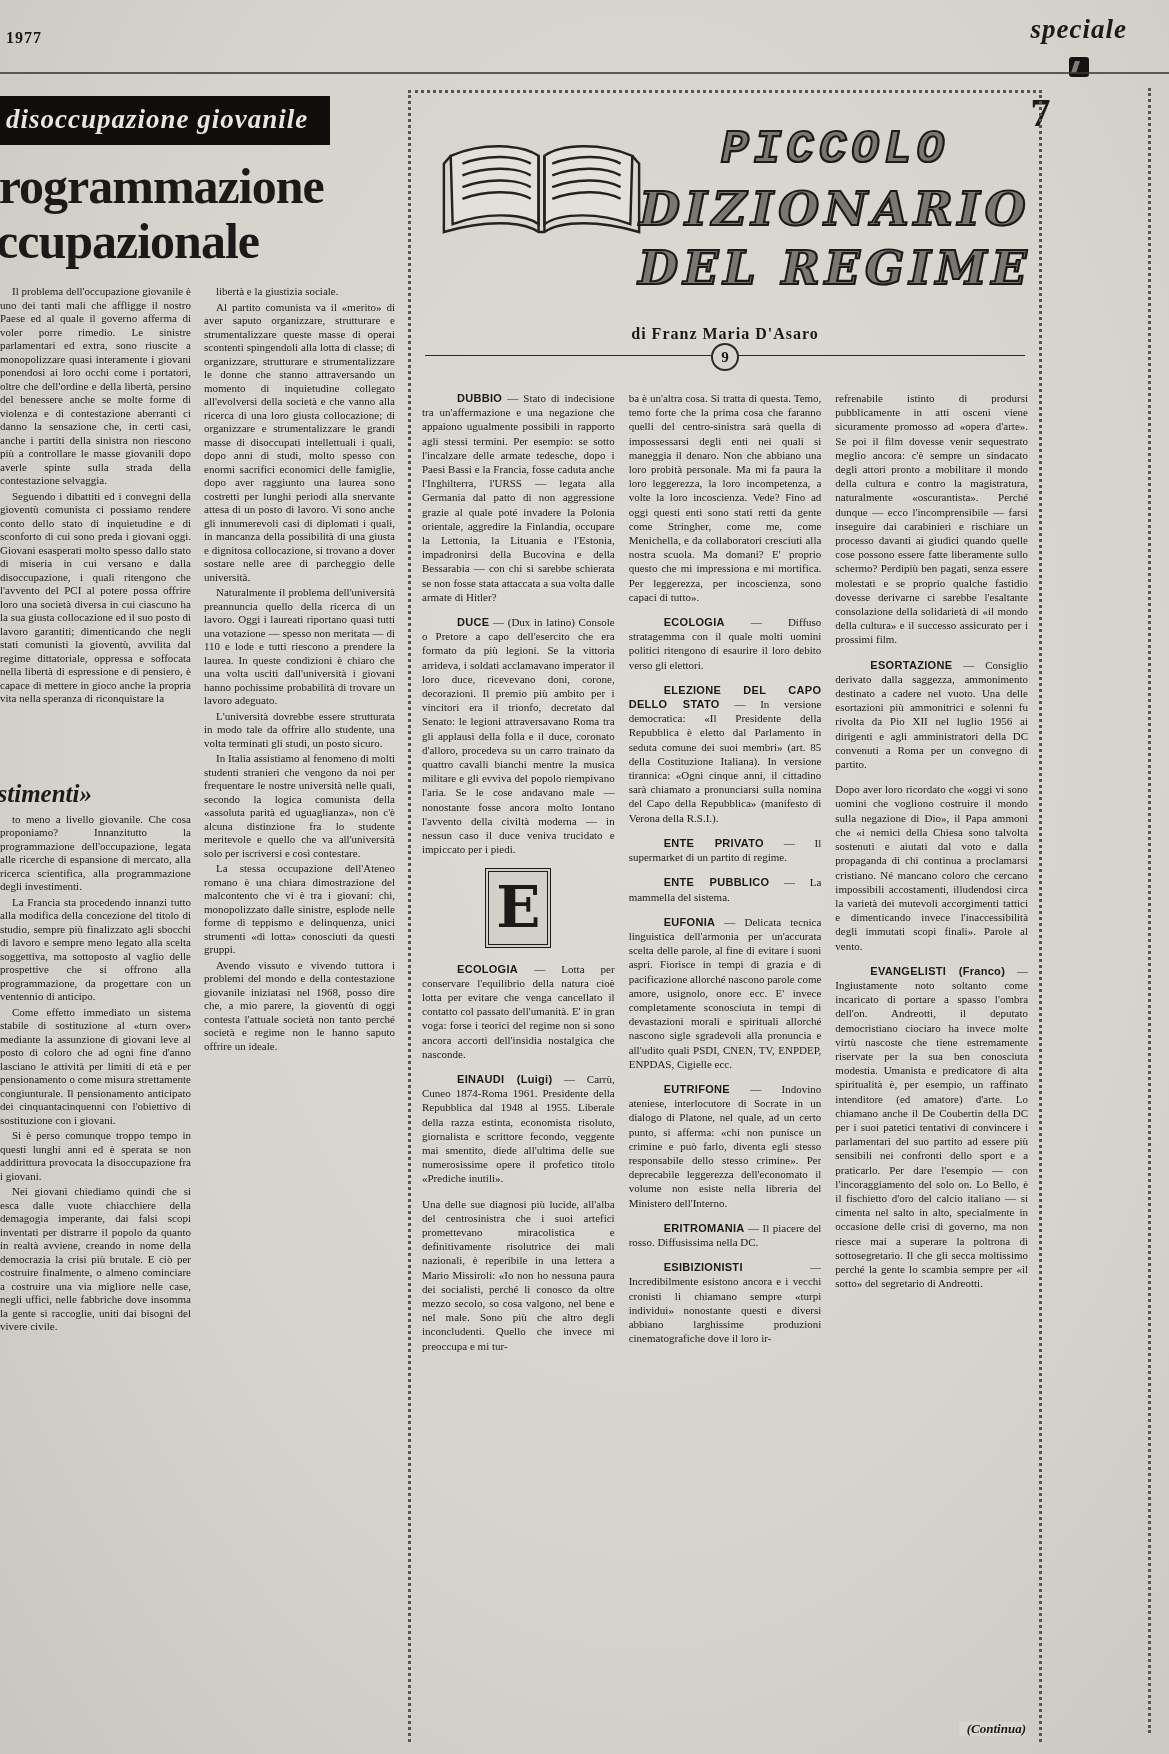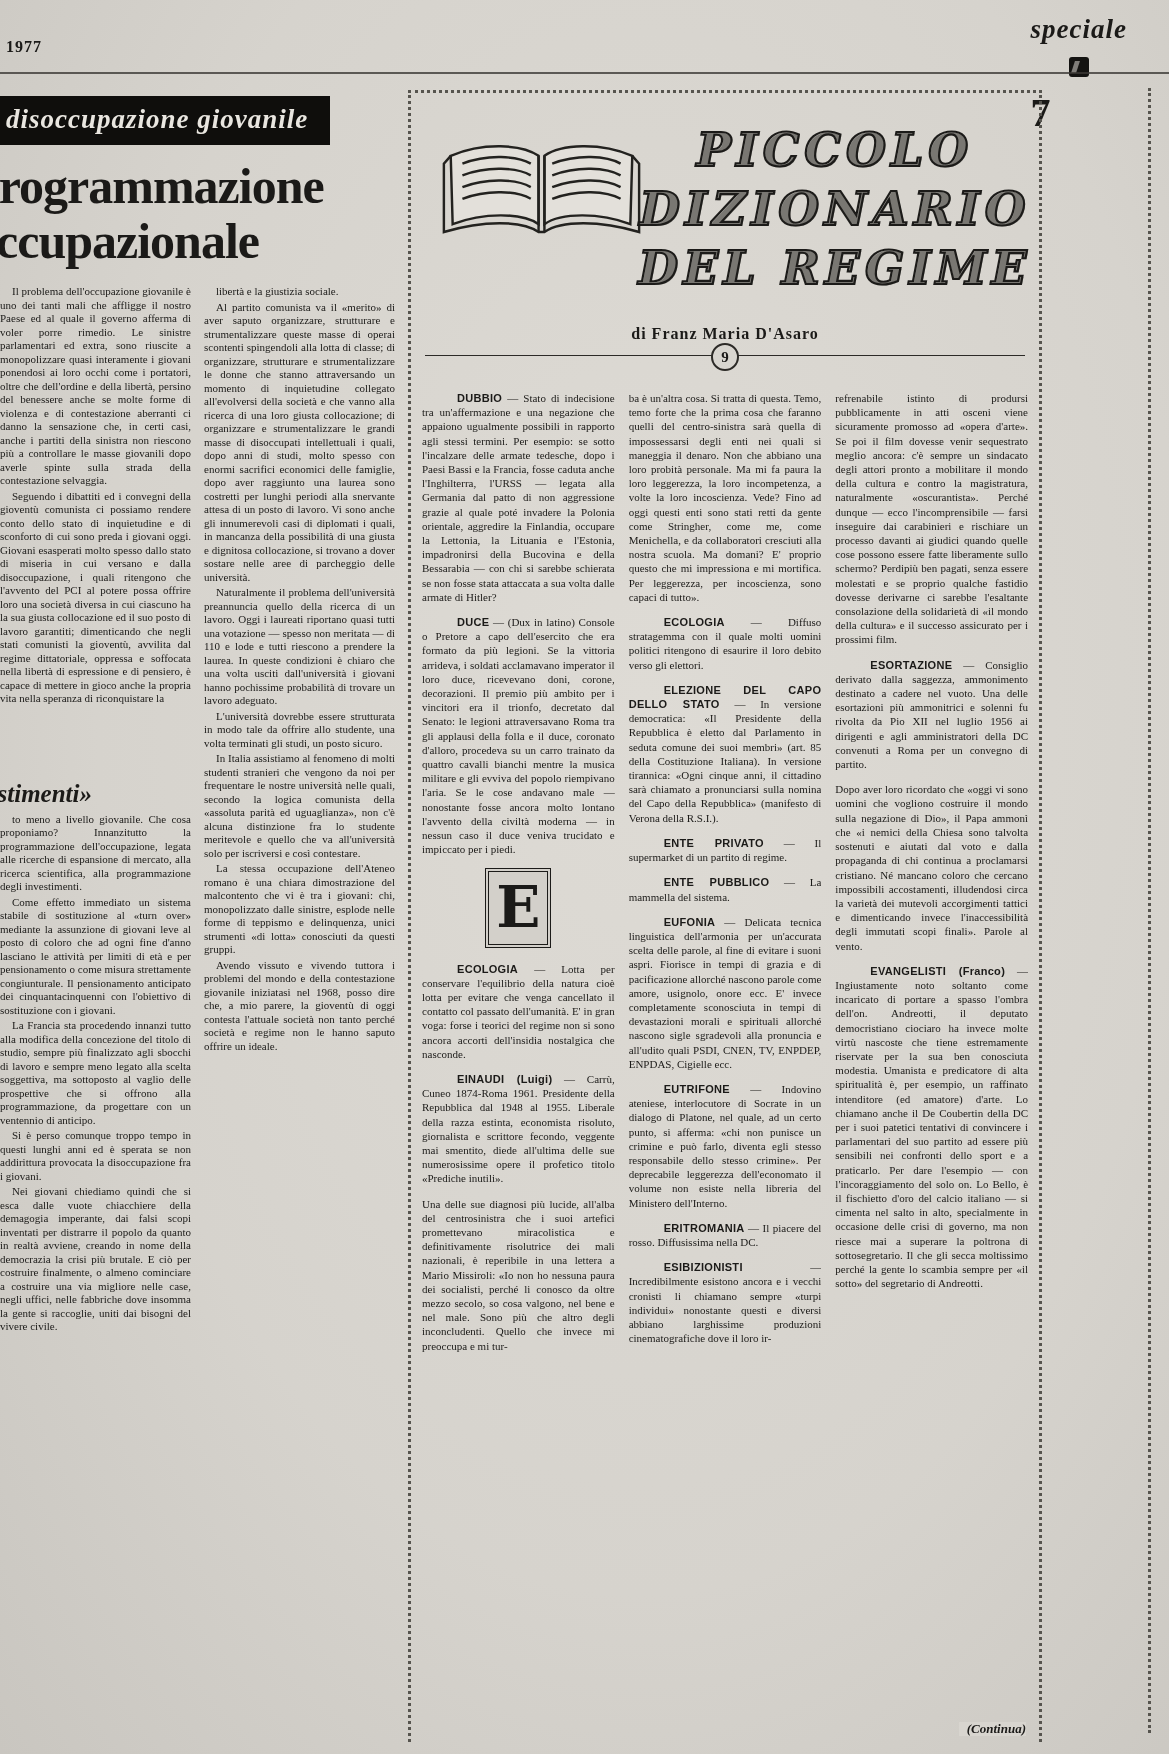--- a/index.html
+++ b/index.html
@@ -4,21 +4,21 @@
 <style>
   * { margin:0; padding:0; box-sizing:border-box; }
   html,body { background:#7a7872; }
   .page {
     position:relative; width:1169px; height:1754px; overflow:hidden;
     background:#d8d5cf;
     background-image: radial-gradient(ellipse at 55% 40%, #dedbd5 0%, #d6d3cd 60%, #c9c6c0 100%);
     font-family:"Liberation Serif", serif; color:#1b1a18;
   }
   
-  .hdr-year { position:absolute; top:38px; left:6px; font-weight:bold; font-size:16px; letter-spacing:1px; }
+  .hdr-year { position:absolute; top:29px; left:6px; font-weight:bold; font-size:16px; letter-spacing:1px; }
   .hdr-right { position:absolute; top:14px; right:42px; display:flex; align-items:baseline; gap:12px;flex-direction:column; }
   .hdr-section { font-size:27px; font-weight:bold; font-style:italic; letter-spacing:1px; }
   .hdr-logo { width:20px; height:20px; background:#141311; border-radius:3px; align-self:center; position:relative; }
   .hdr-logo::after{ content:""; position:absolute; left:4px; top:4px; width:5px; height:12px; background:#d8d5cf; opacity:.55; transform:skewX(-18deg); }
   .hdr-page { font-size:40px; font-weight:bold; }
   .hdr-rule { position:absolute; top:72px; left:0; width:100%; height:2px; background:#3c3a36; opacity:.8; }
   
   .article { position:absolute; left:0; top:96px; width:400px; }
   .kicker {
     position:relative; left:-30px; display:inline-block;
@@ -39,21 +39,21 @@
     border-left:3px dotted #56544e; border-right:3px dotted #56544e; border-top:3px dotted #56544e;
   }
   .edge-dots { position:absolute; left:1148px; top:88px; height:1645px; border-left:3px dotted #56544e; }
   .fbook { position:absolute; left:28px; top:40px; width:205px; height:115px; }
   .ftitle { position:absolute; left:225px; top:28px; width:398px; text-align:center; }
   .tline {
     font-family:"DejaVu Serif", serif; font-weight:bold; font-style:italic;
     letter-spacing:5px; color:rgba(28,27,25,0.15);
     -webkit-text-stroke:2.2px #1c1b19; text-shadow:1px 1px 0 #8a8882;
   }
-  .t1 { font-size:46px; line-height:58px; }
+  .t1 { font-size:46px; line-height:58px;font-family:Liberation Mono, monospace; }
   .t2 { font-size:47px; line-height:60px;text-align:center; }
   .t3 { font-size:46px; line-height:58px; }
   .fbyline { position:absolute; top:232px; left:0; width:100%; text-align:center; font-weight:bold; font-size:16px; letter-spacing:1px; }
   .fline { position:absolute; top:262px; left:14px; right:14px; height:0; border-top:1.5px solid #2c2a27; }
   .fnum {
     position:absolute; top:250px; left:50%; margin-left:-14px; width:28px; height:28px;
     border:2px solid #2c2a27; border-radius:50%; background:#d8d5cf;
     display:flex; align-items:center; justify-content:center; font-weight:bold; font-size:15px;
   }
   .fcols { position:absolute; top:298px; left:11px; right:11px; bottom:6px; display:flex; gap:14px; }
@@ -93,22 +93,22 @@
       <div class="acol">
         <div class="col1-top">
 
         <p class="para">Il problema dell'occupazione giovanile è uno dei tanti mali che affligge il nostro Paese ed al quale il governo afferma di voler porre rimedio. Le sinistre parlamentari ed extra, sono riuscite a monopolizzare quasi interamente i giovani ponendosi ai loro occhi come i portatori, oltre che dell'ordine e della libertà, persino del benessere anche se molte forme di violenza e di contestazione aberranti ci danno la sensazione che, in certi casi, anche i partiti della sinistra non riescono più a controllare le masse giovanili dopo averle spinte sulla strada della contestazione selvaggia.</p>
             <p class="para">Seguendo i dibattiti ed i convegni della gioventù comunista ci possiamo rendere conto dello stato di inquietudine e di sconforto di cui sono preda i giovani oggi. Giovani esasperati molto spesso dallo stato di miseria in cui versano e dalla disoccupazione, i quali ritengono che l'avvento del PCI al potere possa offrire loro una società diversa in cui ciascuno ha la sua giusta collocazione ed il suo posto di lavoro garantiti; dimenticando che negli stati comunisti la gioventù, avvilita dal regime dittatoriale, oppressa e soffocata nella libertà di espressione e di pensiero, è capace di mettere in gioco anche la propria vita nella speranza di riconquistare la</p>
           </div>
         <div class="crosshead">«investimenti»</div>
         <div class="col1-bottom">
 
         <p class="para">to meno a livello giovanile. Che cosa proponiamo? Innanzitutto la programmazione dell'occupazione, legata alle ricerche di espansione di mercato, alla ricerca scientifica, alla programmazione degli investimenti.</p>
+            <p class="para">La Francia sta procedendo innanzi tutto alla modifica della concezione del titolo di studio, sempre più finalizzato agli sbocchi di lavoro e sempre meno legato alla scelta soggettiva, ma sottoposto al vaglio delle prospettive che si offrono alla programmazione, da progettare con un ventennio di anticipo.</p>
             <p class="para">Come effetto immediato un sistema stabile di sostituzione al «turn over» mediante la assunzione di giovani leve al posto di coloro che ad ogni fine d'anno lasciano le attività per limiti di età e per pensionamento o come misura strettamente congiunturale. Il pensionamento anticipato dei cinquantacinquenni con l'obiettivo di sostituzione con i giovani.</p>
-            <p class="para">La Francia sta procedendo innanzi tutto alla modifica della concezione del titolo di studio, sempre più finalizzato agli sbocchi di lavoro e sempre meno legato alla scelta soggettiva, ma sottoposto al vaglio delle prospettive che si offrono alla programmazione, da progettare con un ventennio di anticipo.</p>
             <p class="para">Si è perso comunque troppo tempo in questi lunghi anni ed è sperata se non addirittura provocata la disoccupazione fra i giovani.</p>
             <p class="para">Nei giovani chiediamo quindi che si esca dalle vuote chiacchiere della demagogia imperante, dai falsi scopi inventati per distrarre il popolo da quanto in realtà avviene, creando in nome della democrazia la crisi più brutale. E ciò per costruire finalmente, o almeno cominciare a costruire una via migliore nelle case, negli uffici, nelle fabbriche dove insomma la gente si raccoglie, uniti dai bisogni del vivere civile.</p>
           </div>
       </div>
       <div class="acol">
 
       <p class="para">libertà e la giustizia sociale.</p>
           <p class="para">Al partito comunista va il «merito» di aver saputo organizzare, strutturare e strumentalizzare queste masse di operai scontenti spingendoli alla lotta di classe; di organizzare, strutturare e strumentalizzare le donne che stanno attraversando un momento di inquietudine collegato all'evolversi della società e che vanno alla ricerca di una loro giusta collocazione; di organizzare e strumentalizzare le grandi masse di disoccupati intellettuali i quali, dopo anni di studi, molto spesso con enormi sacrifici economici delle famiglie, dopo aver raggiunto una laurea sono costretti per lunghi periodi alla snervante attesa di un posto di lavoro. Vi sono anche gli innumerevoli casi di diplomati i quali, in mancanza della possibilità di una giusta e dignitosa collocazione, si trovano a dover sostare nelle aree di parcheggio delle università.</p>
           <p class="para">Naturalmente il problema dell'università preannuncia quello della ricerca di un lavoro. Oggi i laureati riportano quasi tutti una votazione — spesso non meritata — di 110 e lode e tutti riescono a prendere la laurea. In queste condizioni è chiaro che una volta usciti dall'università i giovani hanno pochissime probabilità di trovare un lavoro adeguato.</p>
           <p class="para">L'università dovrebbe essere strutturata in modo tale da offrire allo studente, una volta terminati gli studi, un posto sicuro.</p>

